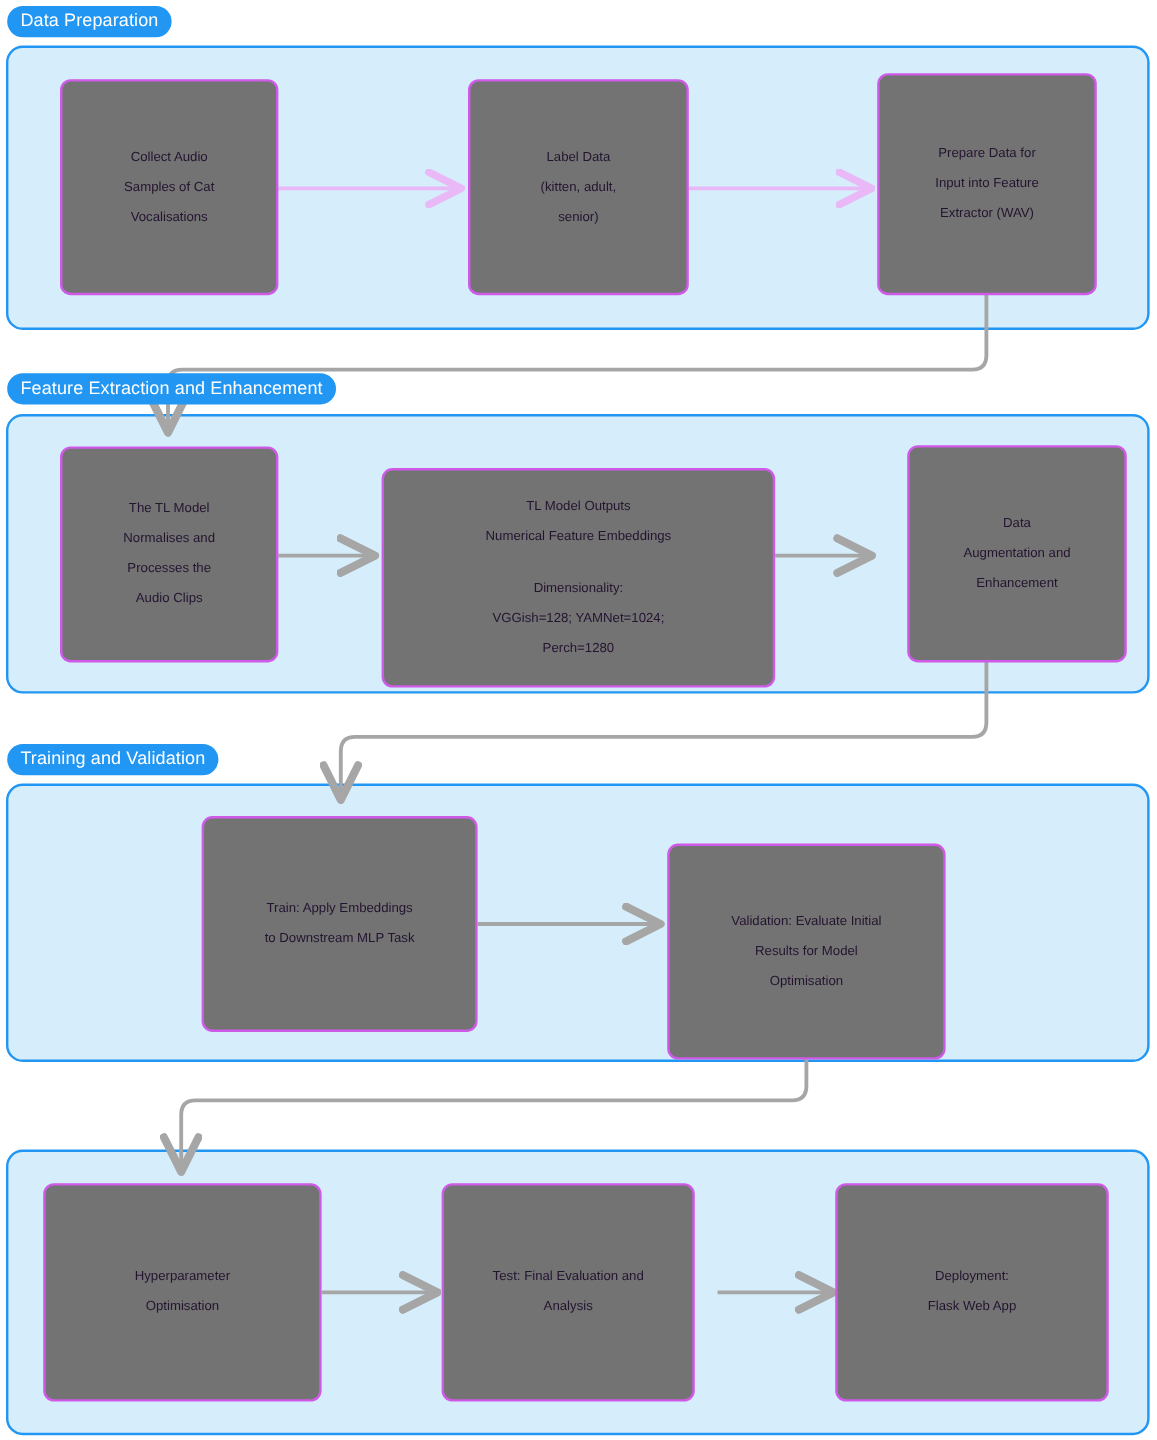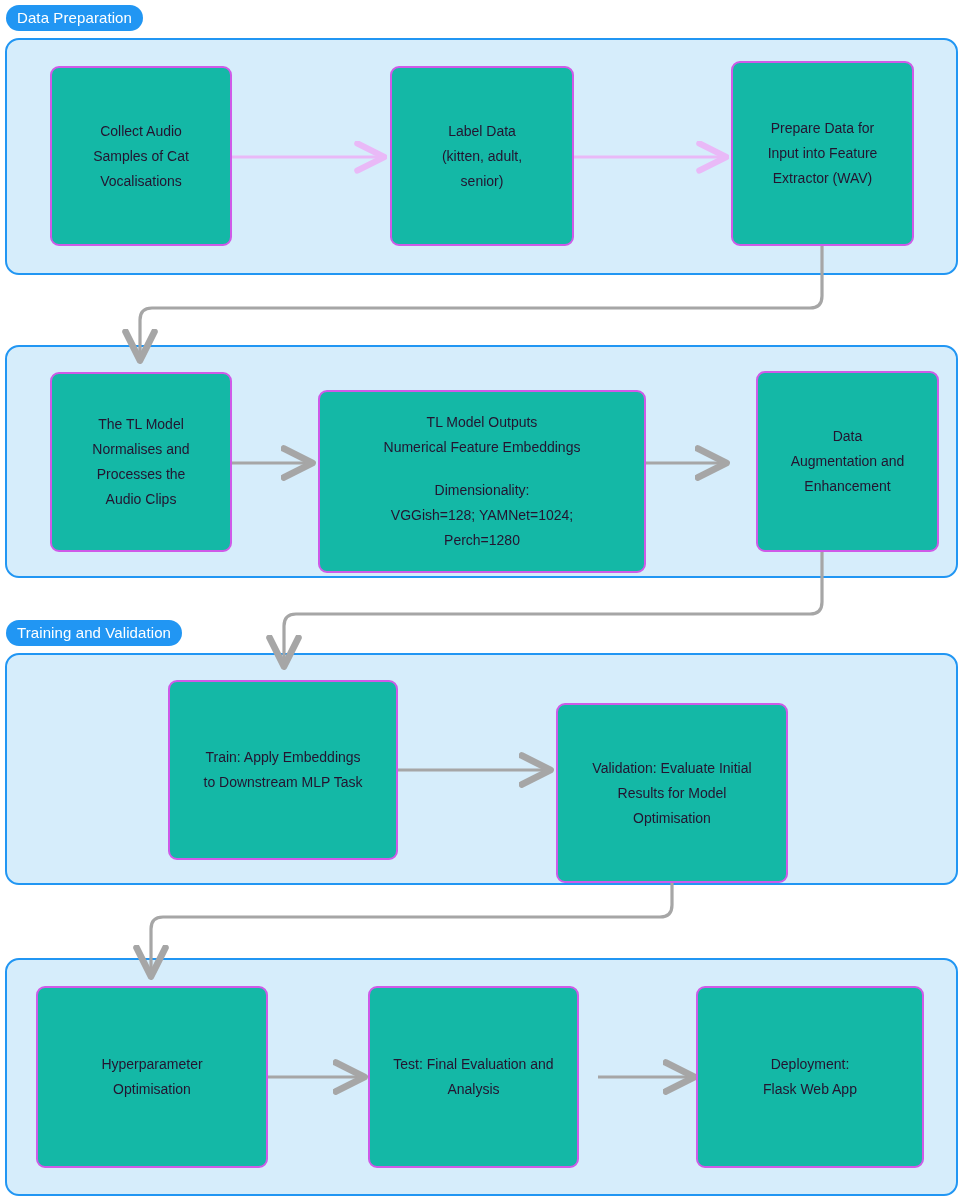--- a/index.html
+++ b/index.html
@@ -29,30 +29,30 @@
     font-size:15px;
     line-height:26px;
     height:26px;
     padding:0 11px;
     white-space:nowrap;
     z-index:9;
     letter-spacing:.1px;
   }
   .node{
     position:absolute;
-    background:#14b8a6;
+    background:#737373;
     border:2.5px solid #cf5ae8;
     border-radius:9px;
     box-sizing:border-box;
     display:flex;
     align-items:center;
     justify-content:center;
     text-align:center;
     color:#241430;
-    font-size:14px;
+    font-size:11px;
     line-height:25px;
     z-index:7;
     padding:4px 8px;
   }
   .node .txt{width:100%;}
   .node .blank{display:block;height:18px;}
 </style>
 </head>
 <body>
 
@@ -107,20 +107,21 @@
 
   <div class="node" style="left:731px;top:61px;width:183px;height:185px;">
     <span class="txt">
       <span>Prepare Data for</span><br>
       <span>Input into Feature</span><br>
       <span>Extractor (WAV)</span>
     </span>
   </div>
 
   <div class="section" style="left:5px;top:345px;width:953px;height:233px;"></div>
+  <div class="badge" style="left:6px;top:311px;">Feature Extraction and Enhancement</div>
 
   <div class="node" style="left:50px;top:372px;width:182px;height:180px;">
     <span class="txt">
       <span>The TL Model</span><br>
       <span>Normalises and</span><br>
       <span>Processes the</span><br>
       <span>Audio Clips</span>
     </span>
   </div>
 

